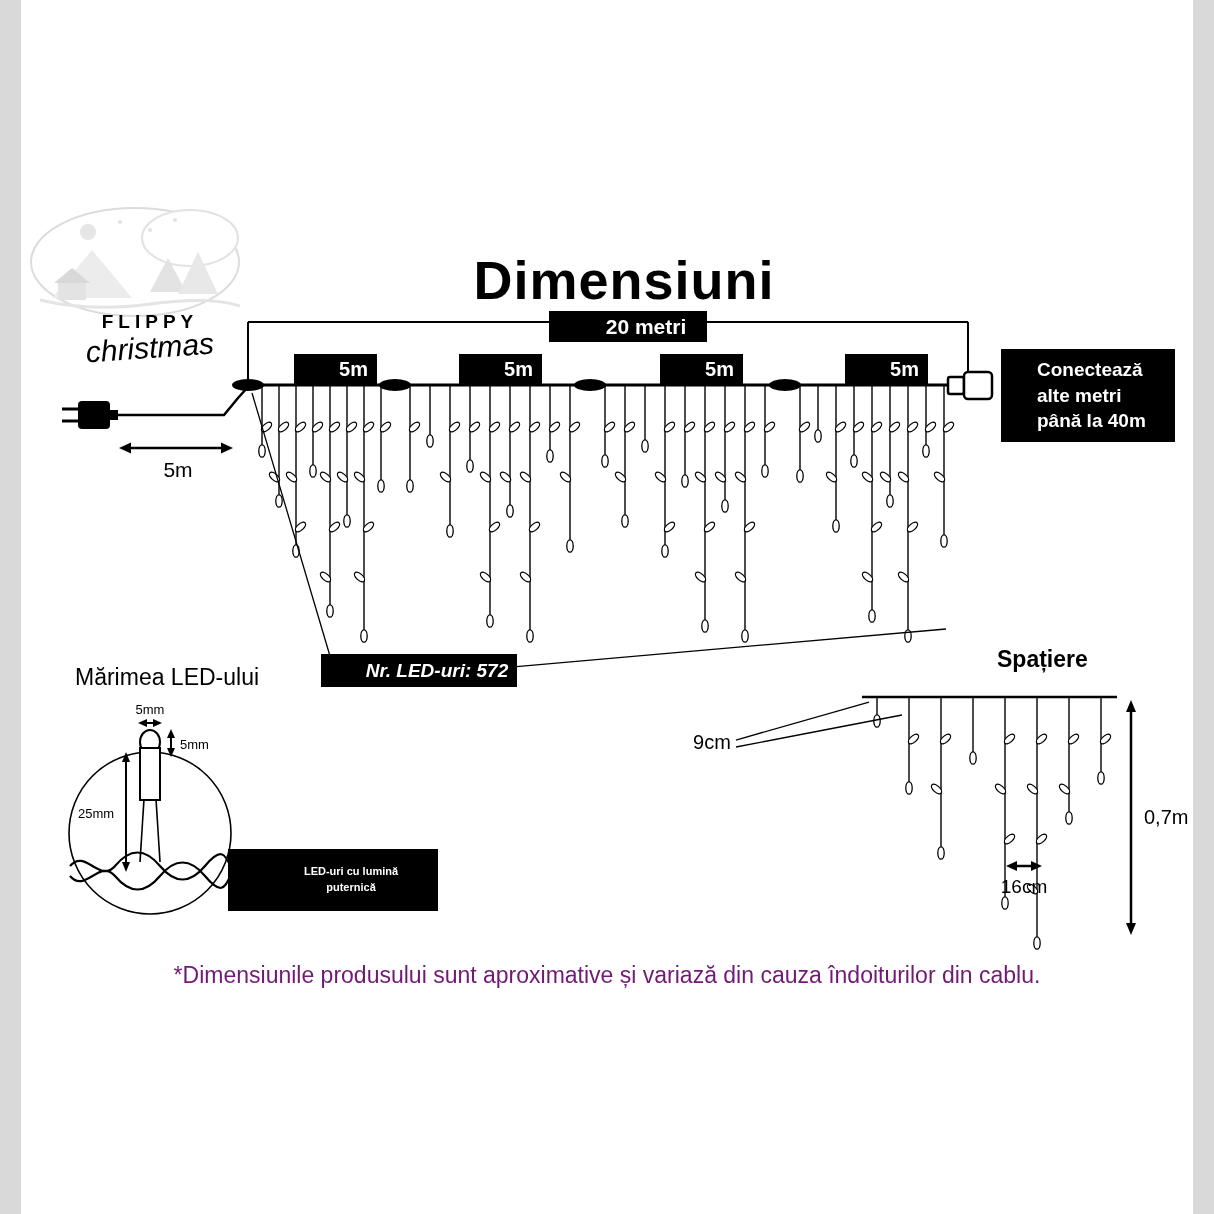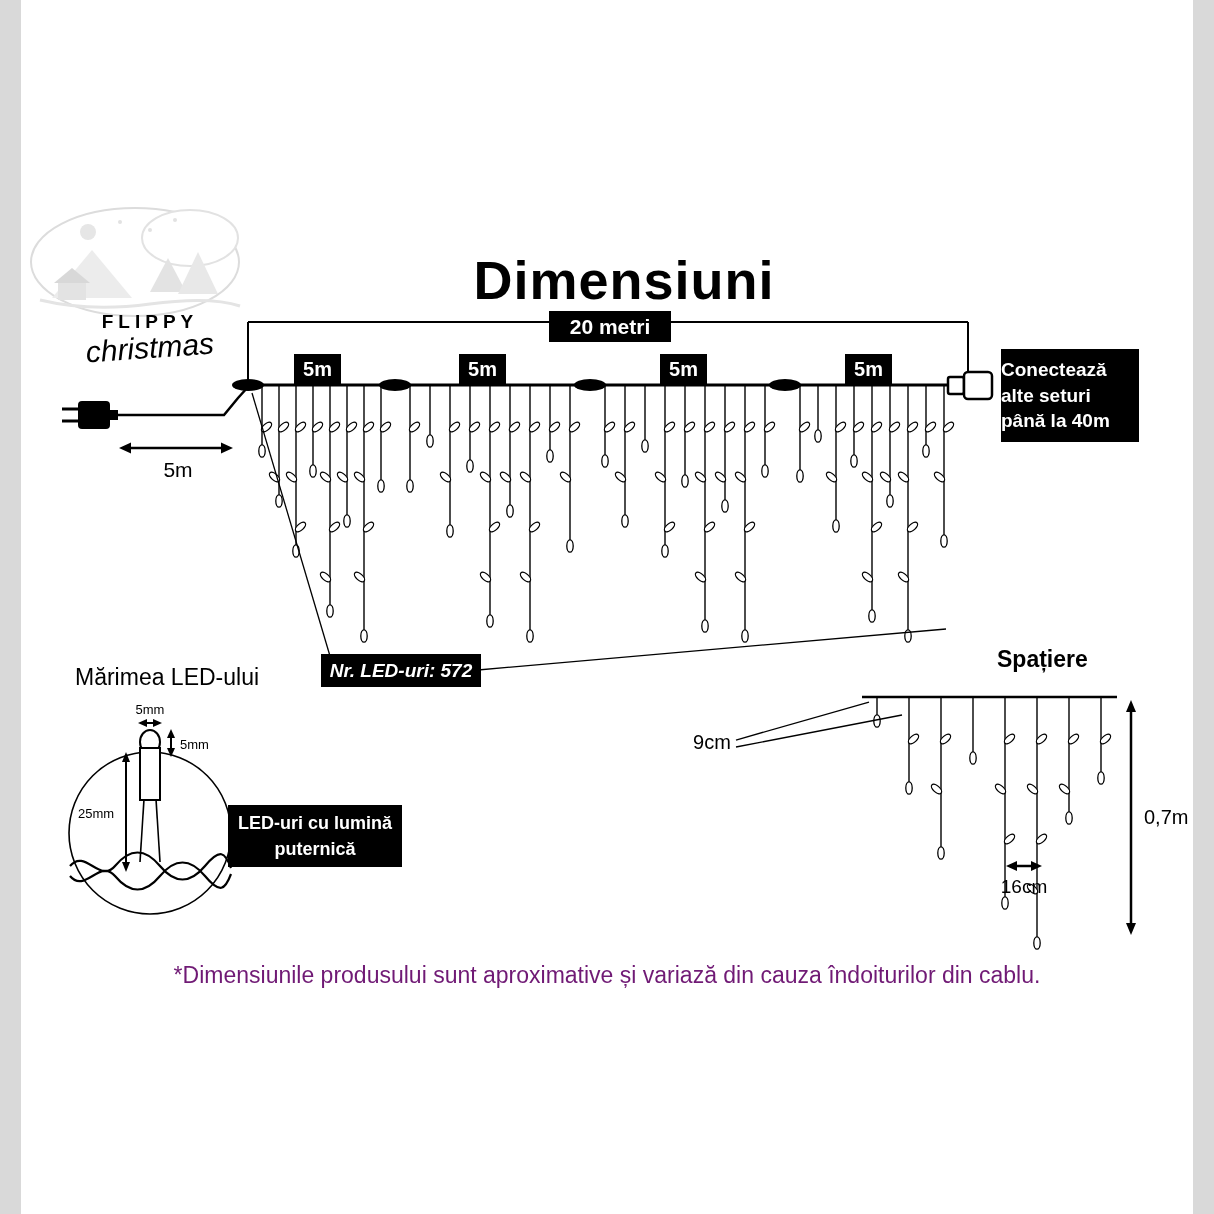--- a/index.html
+++ b/index.html
@@ -4,25 +4,25 @@
 <style>
   html,body{margin:0;padding:0;background:#d9d9d9;font-family:"Liberation Sans",sans-serif;}
   .page{position:relative;width:1214px;height:1214px;background:#d9d9d9;overflow:hidden;}
   .content{position:absolute;left:21px;top:0;width:1172px;height:1214px;background:#ffffff;}
   svg.art{position:absolute;left:0;top:0;z-index:2;}
   svg.art text{font-family:"Liberation Sans",sans-serif;fill:#000;}
   .label{position:absolute;z-index:3;color:#000;}
   .page-title{position:absolute;z-index:3;top:232px;left:0;width:1214px;text-align:center;
     font-size:54px;font-weight:bold;color:#000;margin:17px;letter-spacing:1px;}
   .black-box{position:absolute;z-index:3;background:#000;color:#fff;display:flex;
-    align-items:center;justify-content:center;font-weight:bold;text-align:center;}
+    align-items:center;justify-content:center;font-weight:bold;text-align:center;padding-left:36px;}
   .seg-box{width:47px;height:30px;font-size:20px;}
   .connect-box{flex-direction:column;align-items:flex-start;justify-content:center;
     line-height:1.35;font-size:19px;}
-  .note-box{flex-direction:column;line-height:1.45;font-size:18px;}
+  .note-box{flex-direction:column;line-height:1.45;font-size:11px;margin-top:44px;}
   .heading{font-size:23px;}
   .footnote{position:absolute;z-index:3;top:962px;left:0;width:1214px;text-align:center;
     font-size:23px;color:#701a75;}
 </style>
 </head>
 <body>
 
 <div class="page">
   <div class="content"></div>
 
@@ -402,21 +402,21 @@
 
   <div class="black-box seg-box" style="left:294px;top:354px;">5m</div>
   <div class="black-box seg-box" style="left:459px;top:354px;">5m</div>
   <div class="black-box seg-box" style="left:660px;top:354px;">5m</div>
   <div class="black-box seg-box" style="left:845px;top:354px;">5m</div>
 
   <div class="label" style="left:146px;top:458px;width:64px;text-align:center;font-size:21px;">5m</div>
 
   <div class="black-box connect-box" style="left:1001px;top:349px;width:138px;height:93px;">
     <span>Conectează</span>
-    <span>alte seturi</span>
+    <span>alte metri</span>
     <span>până la 40m</span>
   </div>
 
   <div class="black-box" style="left:321px;top:654px;width:160px;height:33px;font-size:19px;font-style:italic;">Nr. LED-uri: 572</div>
 
   <div class="label heading" style="left:55px;top:664px;margin-left:20px;">Mărimea LED-ului</div>
 
   <div class="label heading" style="left:997px;top:646px;font-weight:bold;">Spațiere</div>
 
   <div class="black-box note-box" style="left:228px;top:805px;width:174px;height:62px;">

